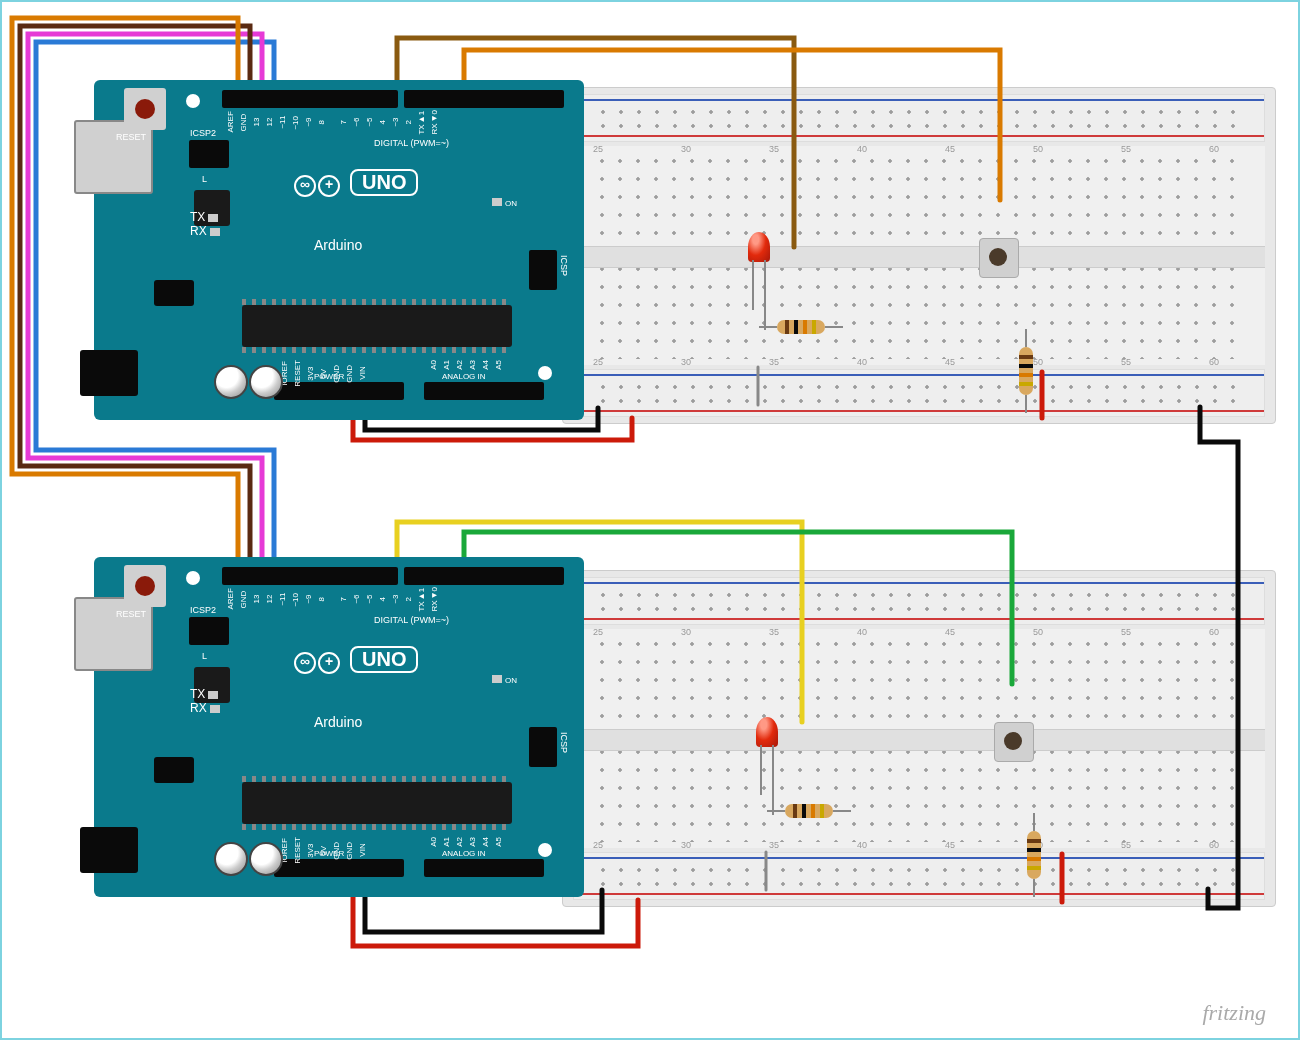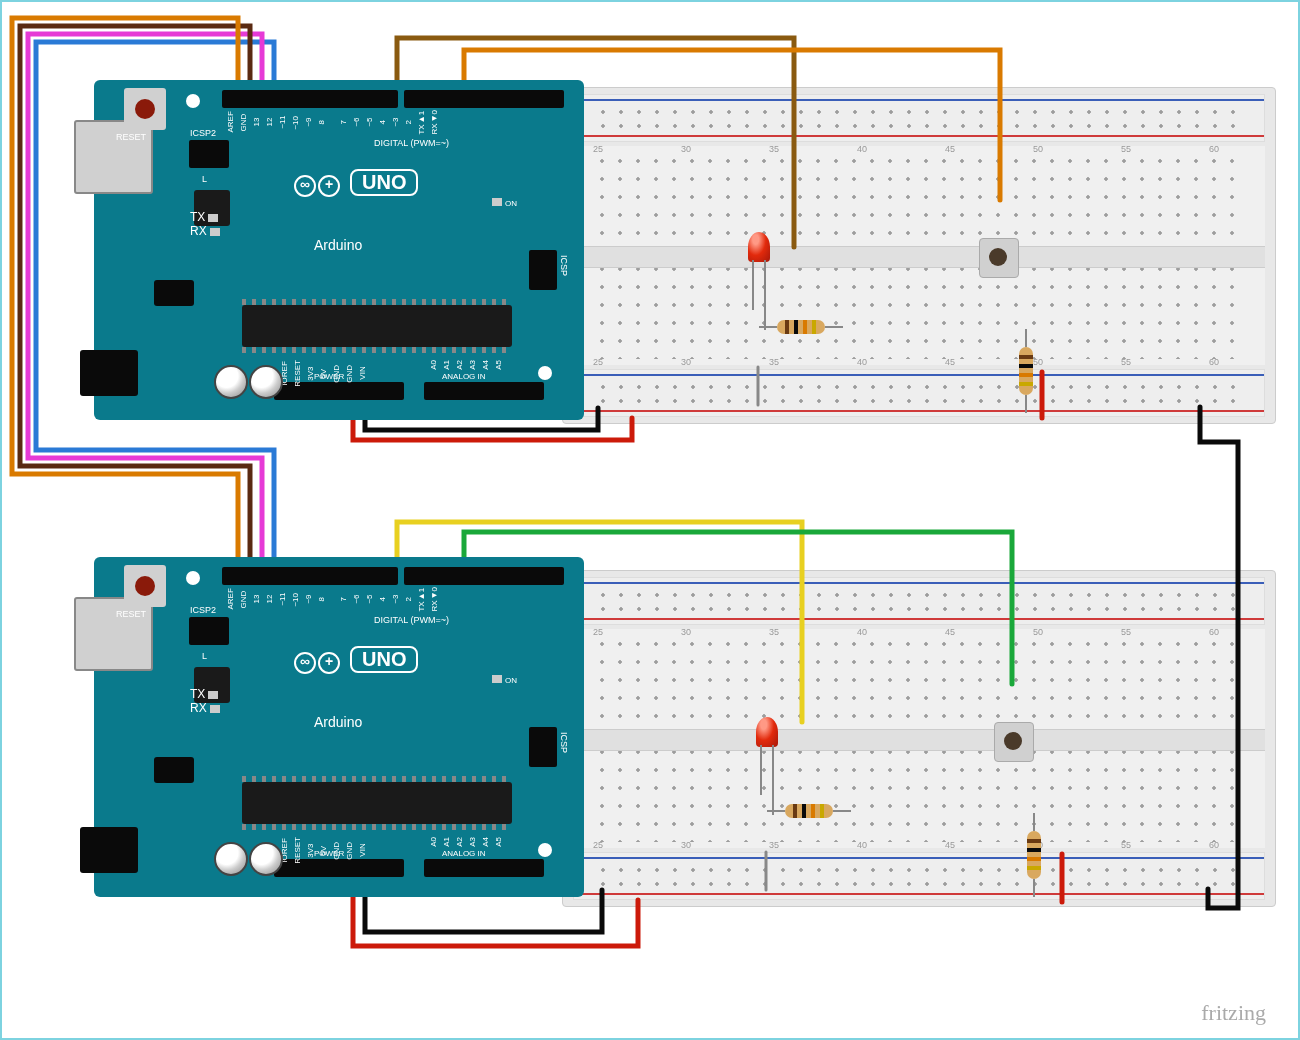--- a/index.html
+++ b/index.html
@@ -396,20 +396,21 @@
     stroke-linecap: round;
     fill: none;
   }
 
   .watermark {
     position: absolute;
     right: 32px;
     bottom: 12px;
     color: #aaa;
     font-size: 22px;
+    font-style: italic;
     font-family: "Comic Sans MS", cursive;
   }
 </style>
 </head>
 <body>
 
 <div class="canvas">
 
   <svg class="wire" width="1300" height="1040" style="left:0;top:0;position:absolute;z-index:5;">
 

